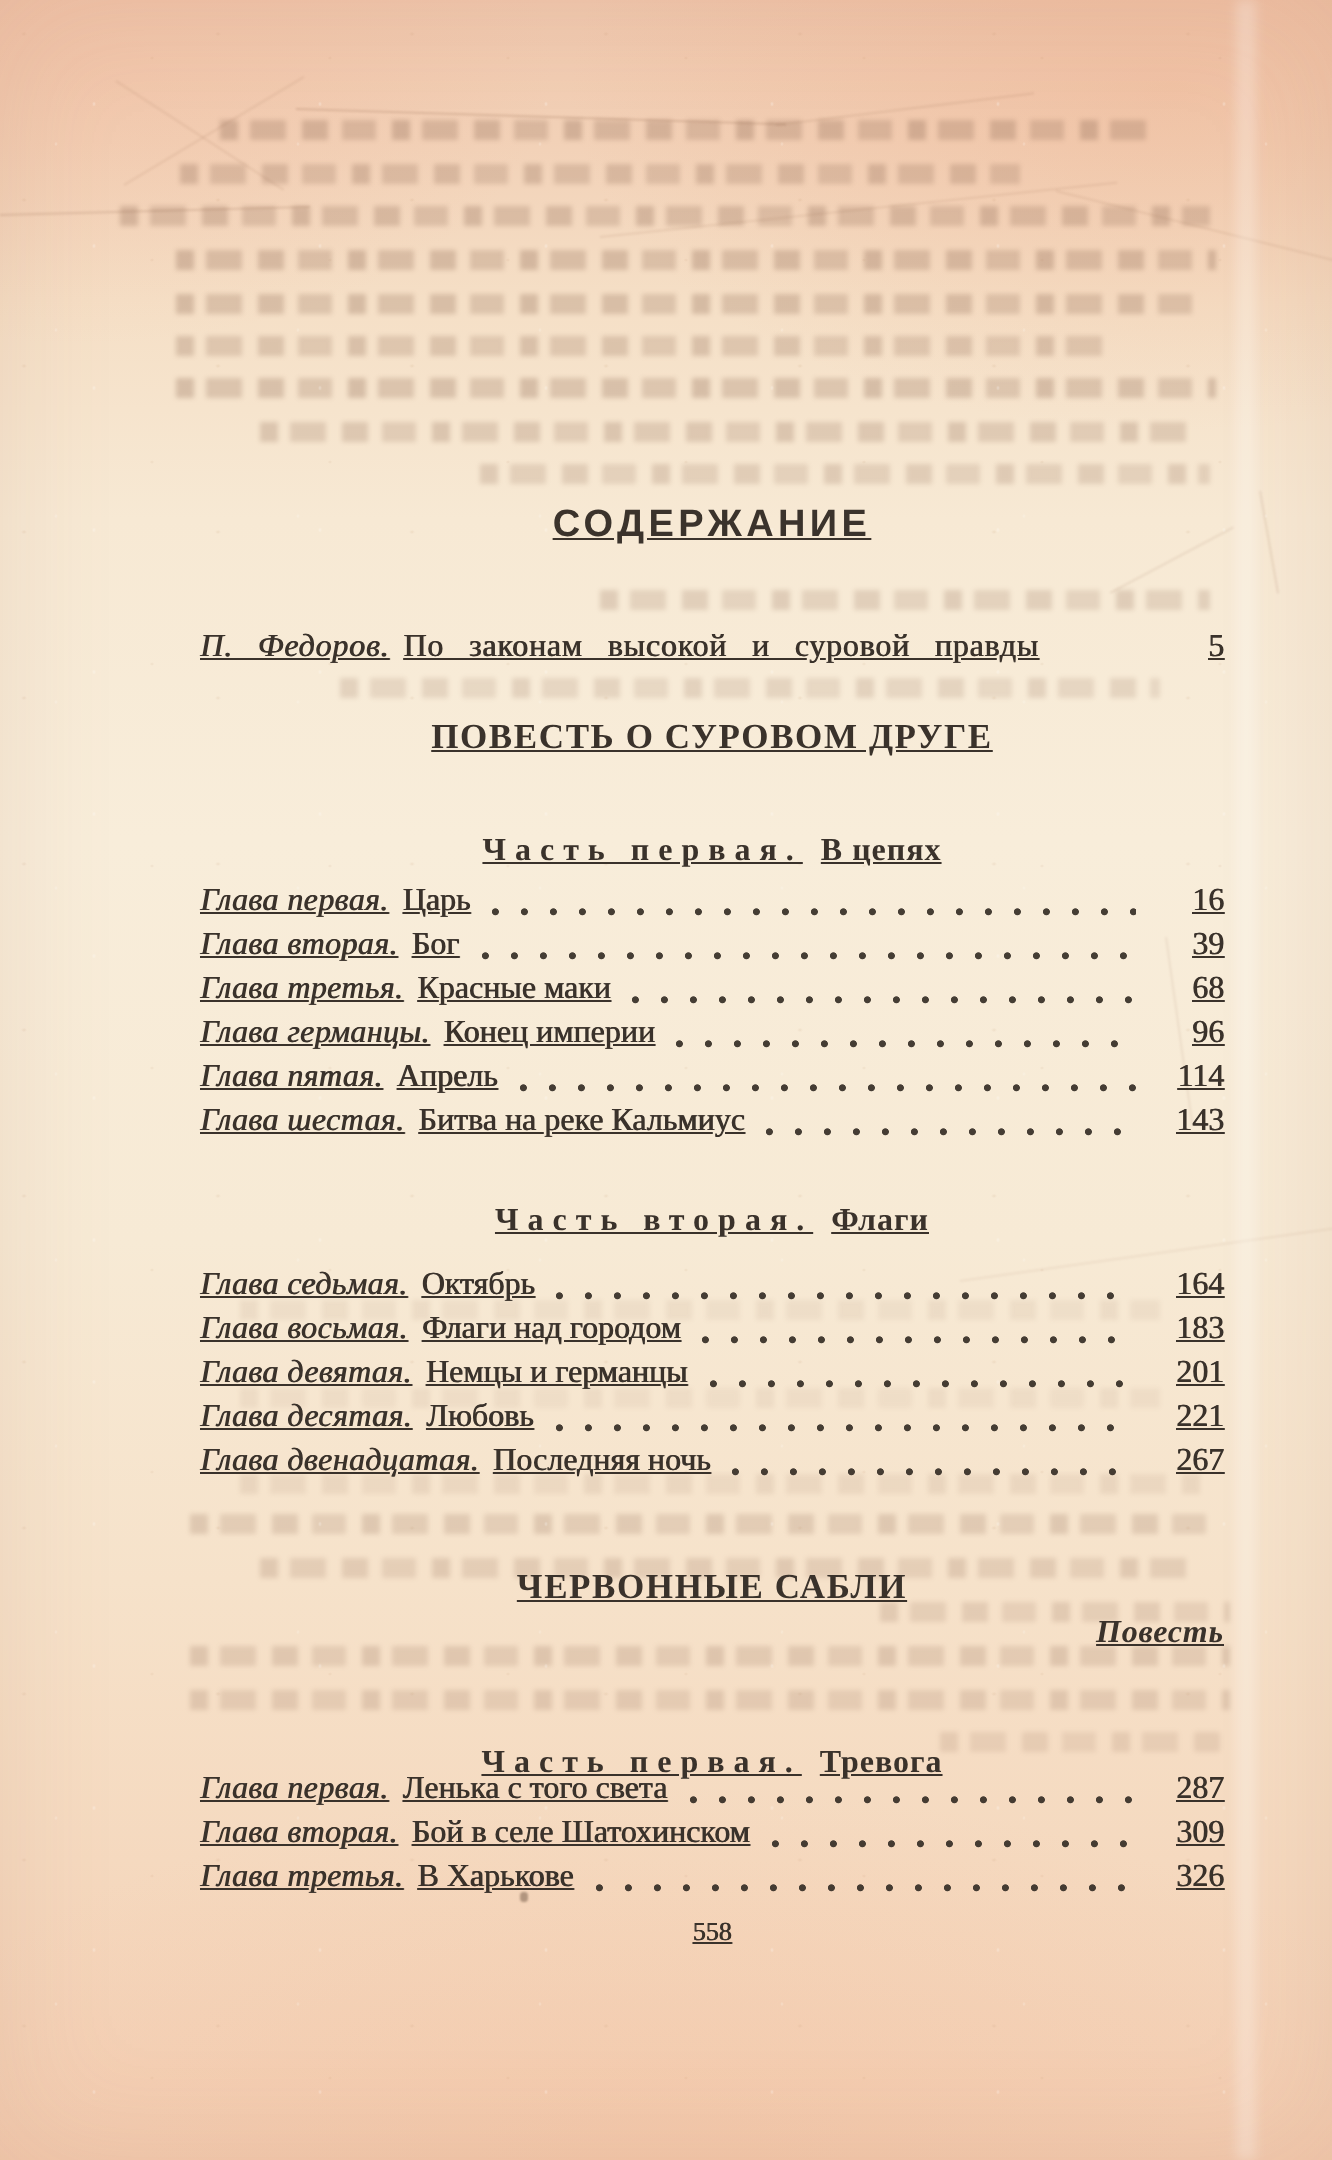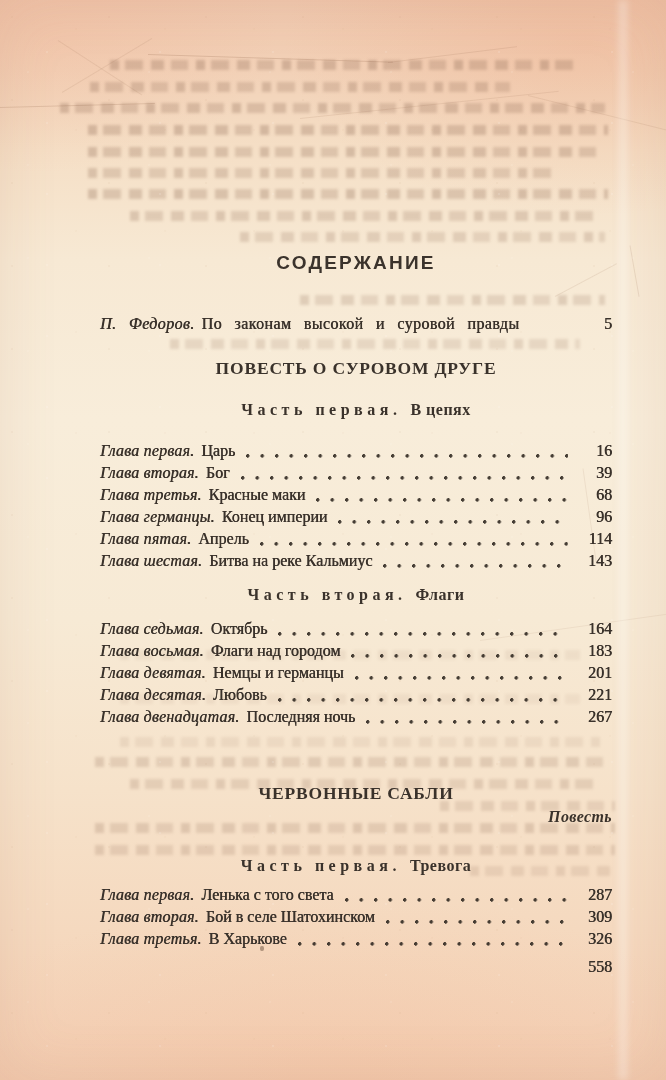--- a/index.html
+++ b/index.html
@@ -43,45 +43,45 @@
   }
   .band{
     display:block;position:absolute;top:0;bottom:0;width:10px;left:618px;
     background:rgba(255,255,255,.26);filter:blur(3px);pointer-events:none;
   }
   .speck{display:block;position:absolute;width:4px;height:5px;border-radius:40%;
     background:rgba(96,72,54,.45);filter:blur(.4px);pointer-events:none;}
 
   
   .content{position:absolute;left:100px;width:512px;top:0;height:100%;}
-  .block{position:absolute;left:0;right:0;}
+  .block{position:absolute;left:0;right:0;text-decoration:underline;}
   .thick{text-shadow:.4px 0 0 currentColor;}
 
   .h-sans{
     font-family:"Liberation Sans","DejaVu Sans",sans-serif;
     font-weight:700;font-size:19px;letter-spacing:2.2px;text-align:center;color:#3b332c;
   }
   .sec-title{font-weight:700;font-size:17.5px;letter-spacing:.8px;text-align:center;}
   .sec-sub{font-weight:700;font-style:italic;font-size:16px;text-align:right;letter-spacing:.4px;}
-  .part-head{text-align:center;font-weight:700;font-size:16px;white-space:nowrap;}
+  .part-head{text-align:center;font-weight:700;font-size:16px;white-space:nowrap;margin-top:16px;}
   .part-label{letter-spacing:4.5px;}
   .part-title{margin-left:9px;letter-spacing:.5px;}
 
   .trow{display:flex;align-items:baseline;height:22px;font-size:16px;line-height:22px;white-space:nowrap;justify-content:center;}
   .ch-label{font-style:italic;margin-right:7px;letter-spacing:.2px;}
   .leader{flex:1 1 auto;position:relative;margin:0 10px 0 9px;align-self:stretch;}
   .leader::after{
     content:"";position:absolute;left:2px;right:0;bottom:4px;height:4px;
     background-image:radial-gradient(circle at 1.7px 1.9px, rgba(54,46,38,.92) 1.55px, rgba(54,46,38,0) 1.95px);
     background-size:14.5px 4px;background-repeat:repeat-x;
   }
   .pagenum{flex:0 0 34px;text-align:right;}
   .spacer{flex:1 1 auto;}
   .intro-text{word-spacing:8px;letter-spacing:.4px;}
-  .folio{text-align:right;font-size:16px;}
+  .folio{text-align:center;font-size:13px;}
 </style>
 </head>
 <body>
 
 <div class="stage">
 
   <i class="ghost" style="top:60px;left:110px;width:470px;opacity:.40"></i>
   <i class="ghost" style="top:82px;left:90px;width:420px;opacity:.36"></i>
   <i class="ghost" style="top:103px;left:60px;width:545px;opacity:.38"></i>
   <i class="ghost" style="top:125px;left:88px;width:520px;opacity:.40"></i>
@@ -171,21 +171,21 @@
         <span class="thick">Битва на реке Кальмиус</span>
         <span class="leader"></span>
         <span class="pagenum thick">143</span>
       </div>
     </div>
 
     <div class="block part-head" style="top:586px">
       <span class="part-label">Часть вторая.</span><span class="part-title">Флаги</span>
     </div>
 
-    <div class="block" style="top:618px">
+    <div class="block" style="top:632px">
       <div class="trow">
         <span class="ch-label thick">Глава седьмая.</span>
         <span class="thick">Октябрь</span>
         <span class="leader"></span>
         <span class="pagenum thick">164</span>
       </div>
       <div class="trow">
         <span class="ch-label thick">Глава восьмая.</span>
         <span class="thick">Флаги над городом</span>
         <span class="leader"></span>

